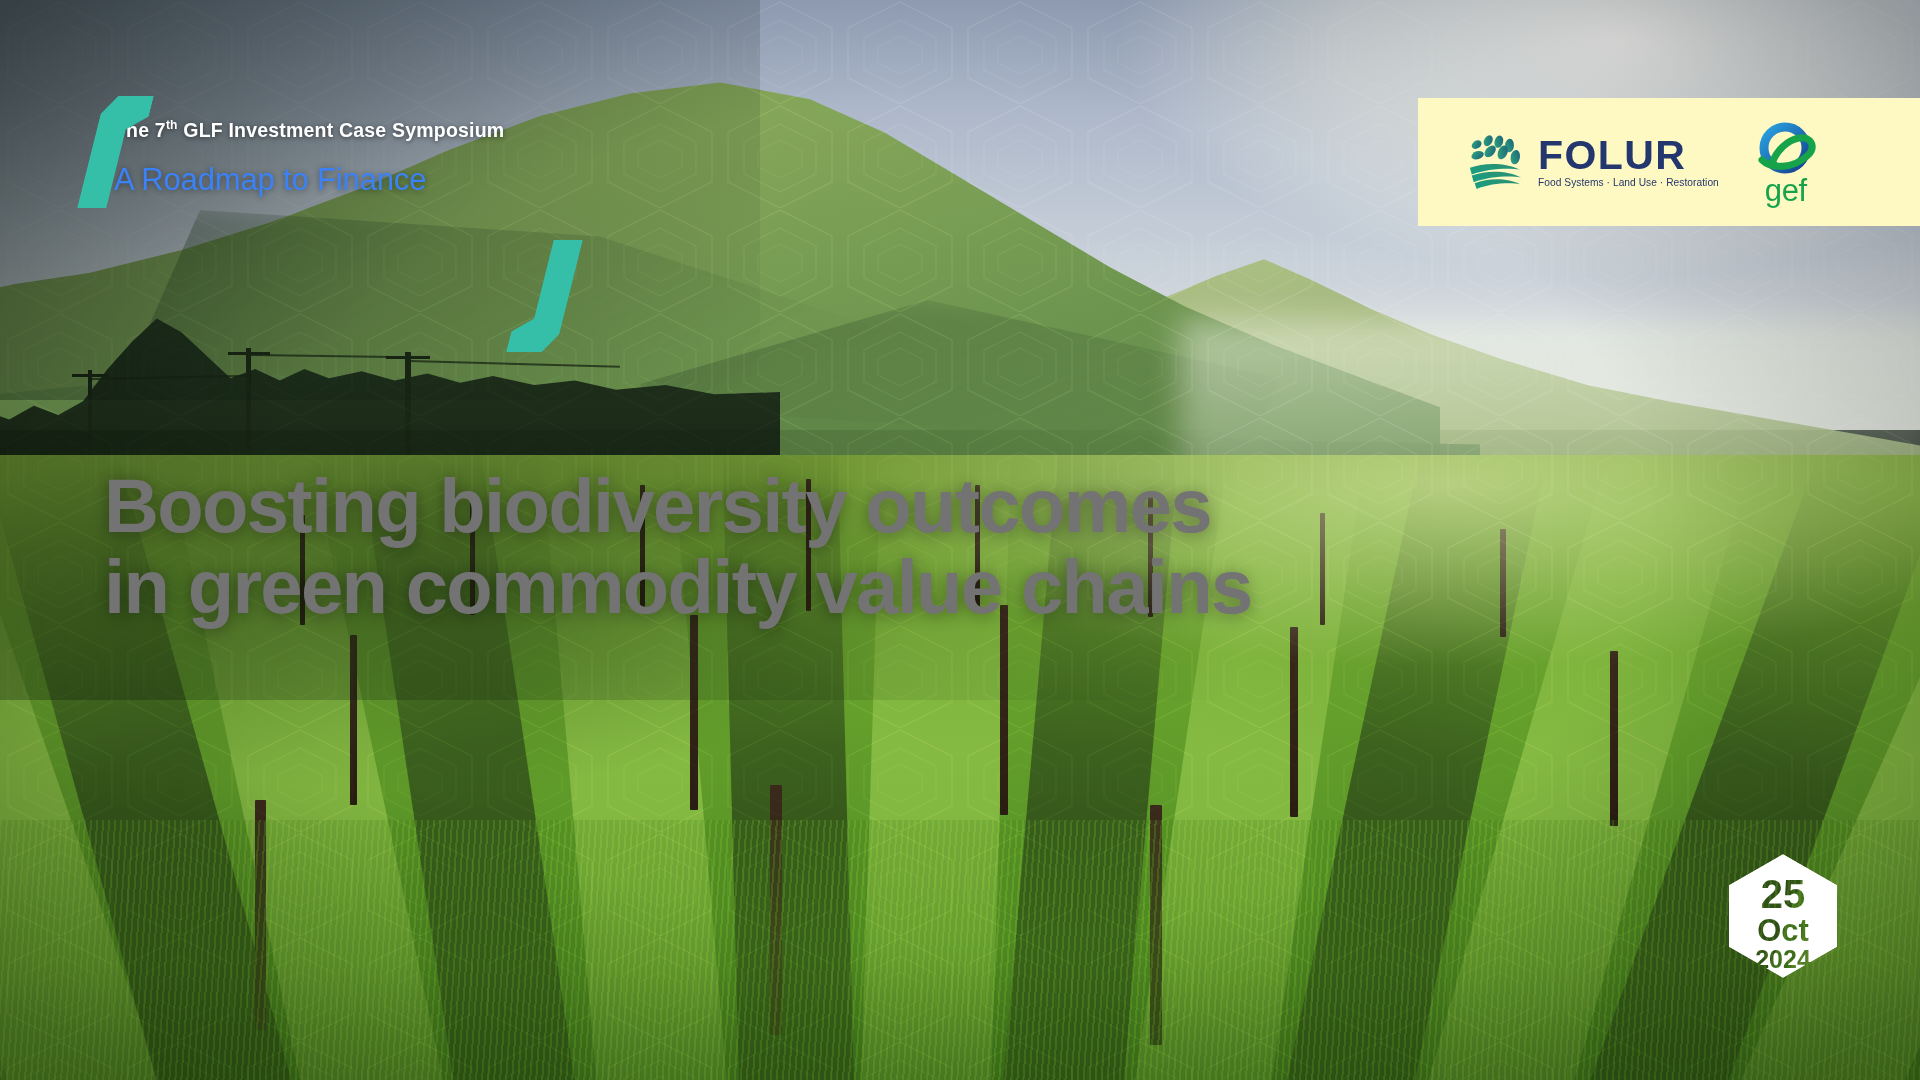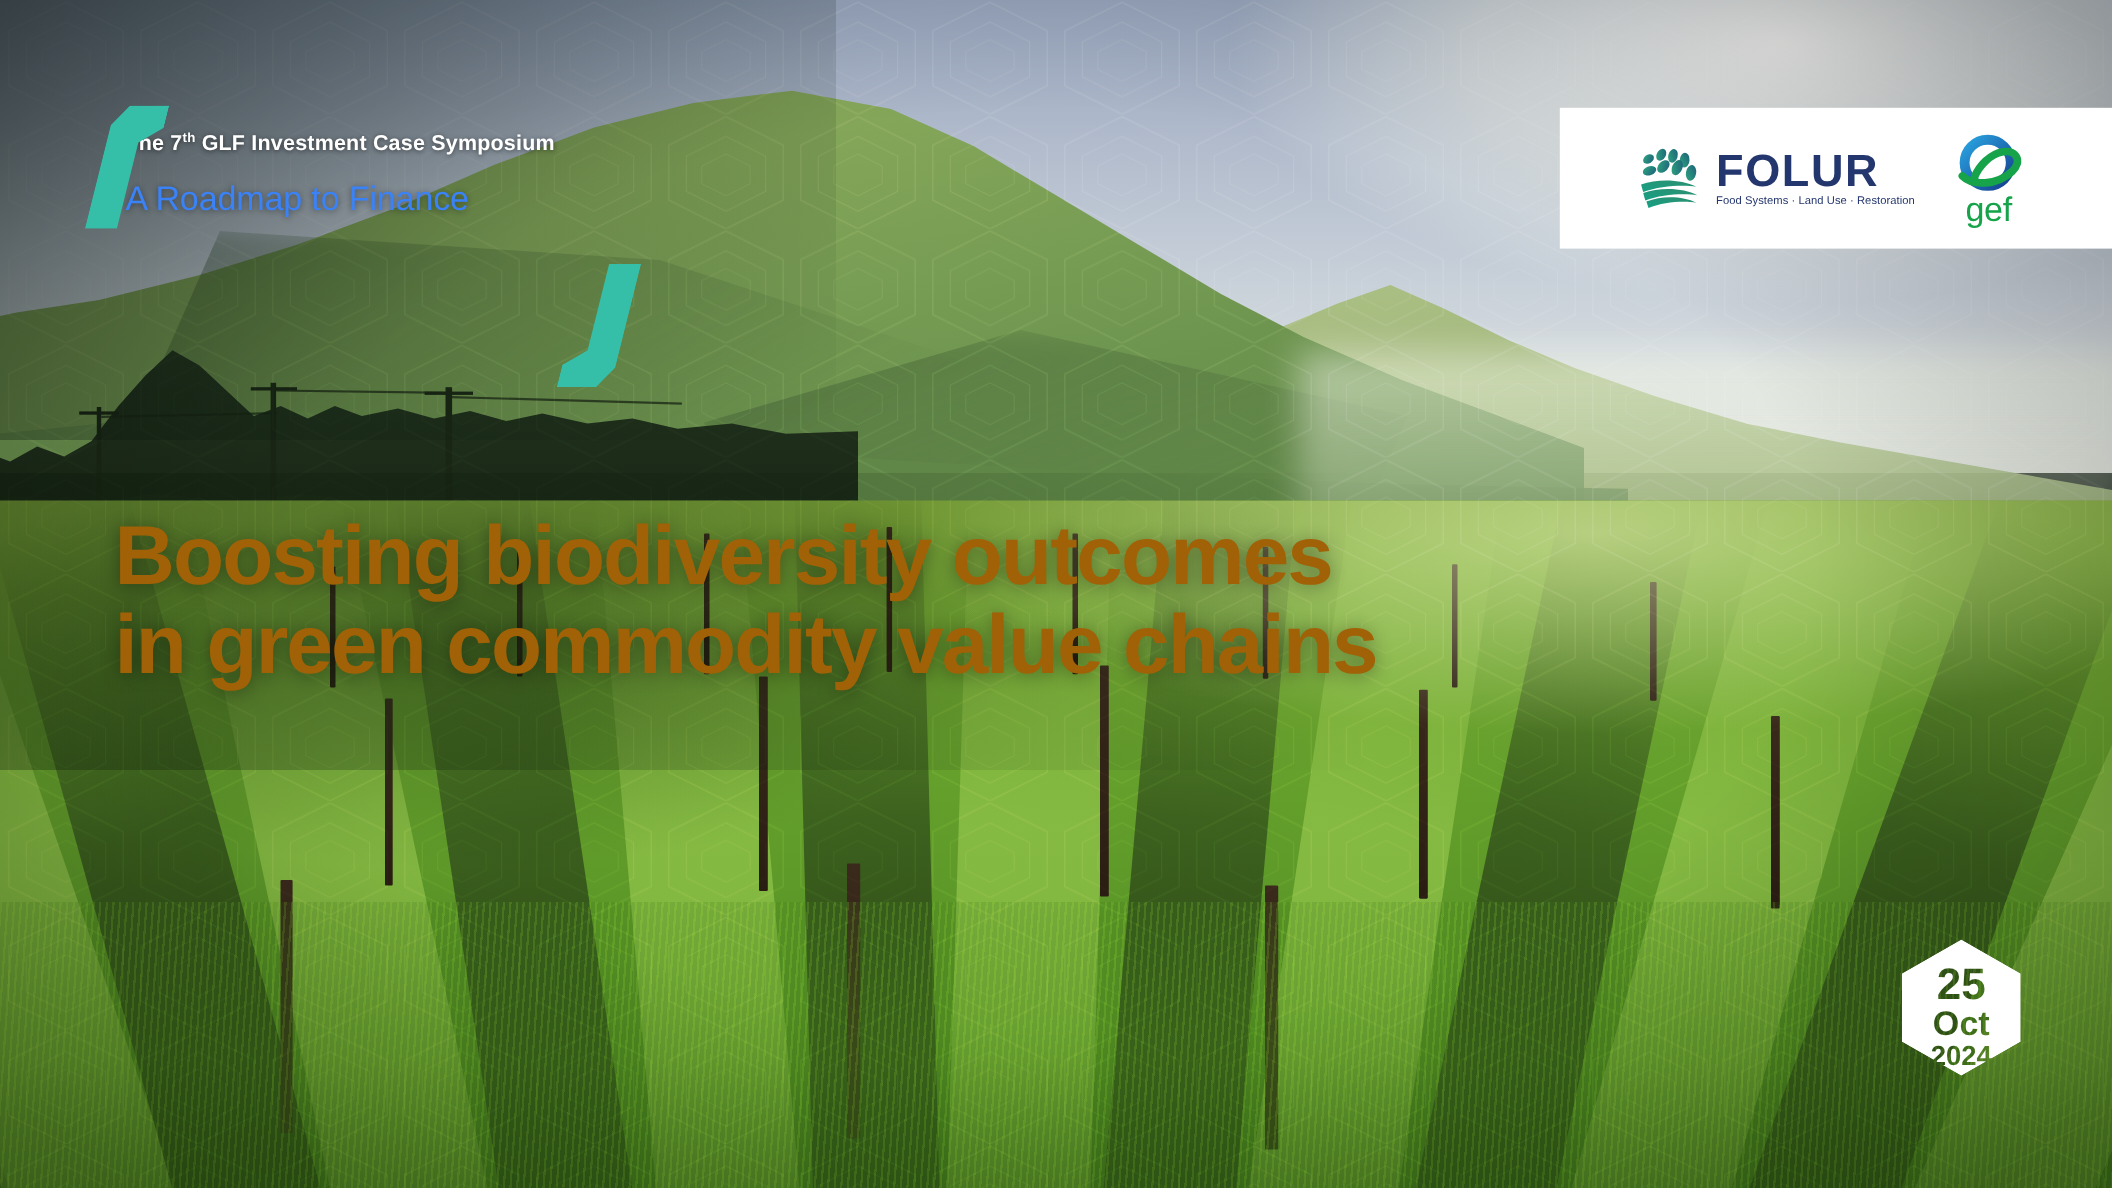--- a/index.html
+++ b/index.html
@@ -209,23 +209,23 @@
     margin-left:18px;
     text-shadow:0 1px 6px rgba(0,0,0,0.45);
     letter-spacing:-0.005em;
   }
   .subtitle .l2 { display:block; padding-left:30px; }
 
   
   .logo-panel {
     position:absolute; right:0; top:98px;
     width:502px; height:128px;
-    background:#ffffff;
+    background:#fef9c3;
     display:flex; align-items:center; gap:34px;
-    padding-left:68px;
+    padding-left:46px;
   }
   .folur-lockup { display:flex; align-items:center; gap:12px; }
   .folur-mark { width:62px; height:58px; flex:0 0 auto; }
   .folur-text { display:flex; flex-direction:column; }
   .folur-word {
     font-size:41px; font-weight:bold; color:#24366e;
     letter-spacing:0.035em; line-height:0.95;
   }
   .folur-tag {
     font-size:10.2px; color:#24366e; letter-spacing:0.005em;
@@ -234,21 +234,21 @@
   .gef-lockup { display:flex; flex-direction:column; align-items:center; }
   .gef-mark { width:66px; height:60px; }
   .gef-word {
     font-size:31px; font-weight:normal; color:#16a34a;
     line-height:0.85; margin-top:-2px; letter-spacing:-0.01em;
   }
 
   
   .headline {
     position:absolute; left:104px; top:466px;
-    color:#a16207;
+    color:#737373;
     font-size:76px;
     font-weight:bold;
     line-height:1.06;
     letter-spacing:-0.022em;
     text-shadow:0 2px 16px rgba(0,0,0,0.38);
   }
   .headline .hl2 { display:block; }
 
   
   .footer {

